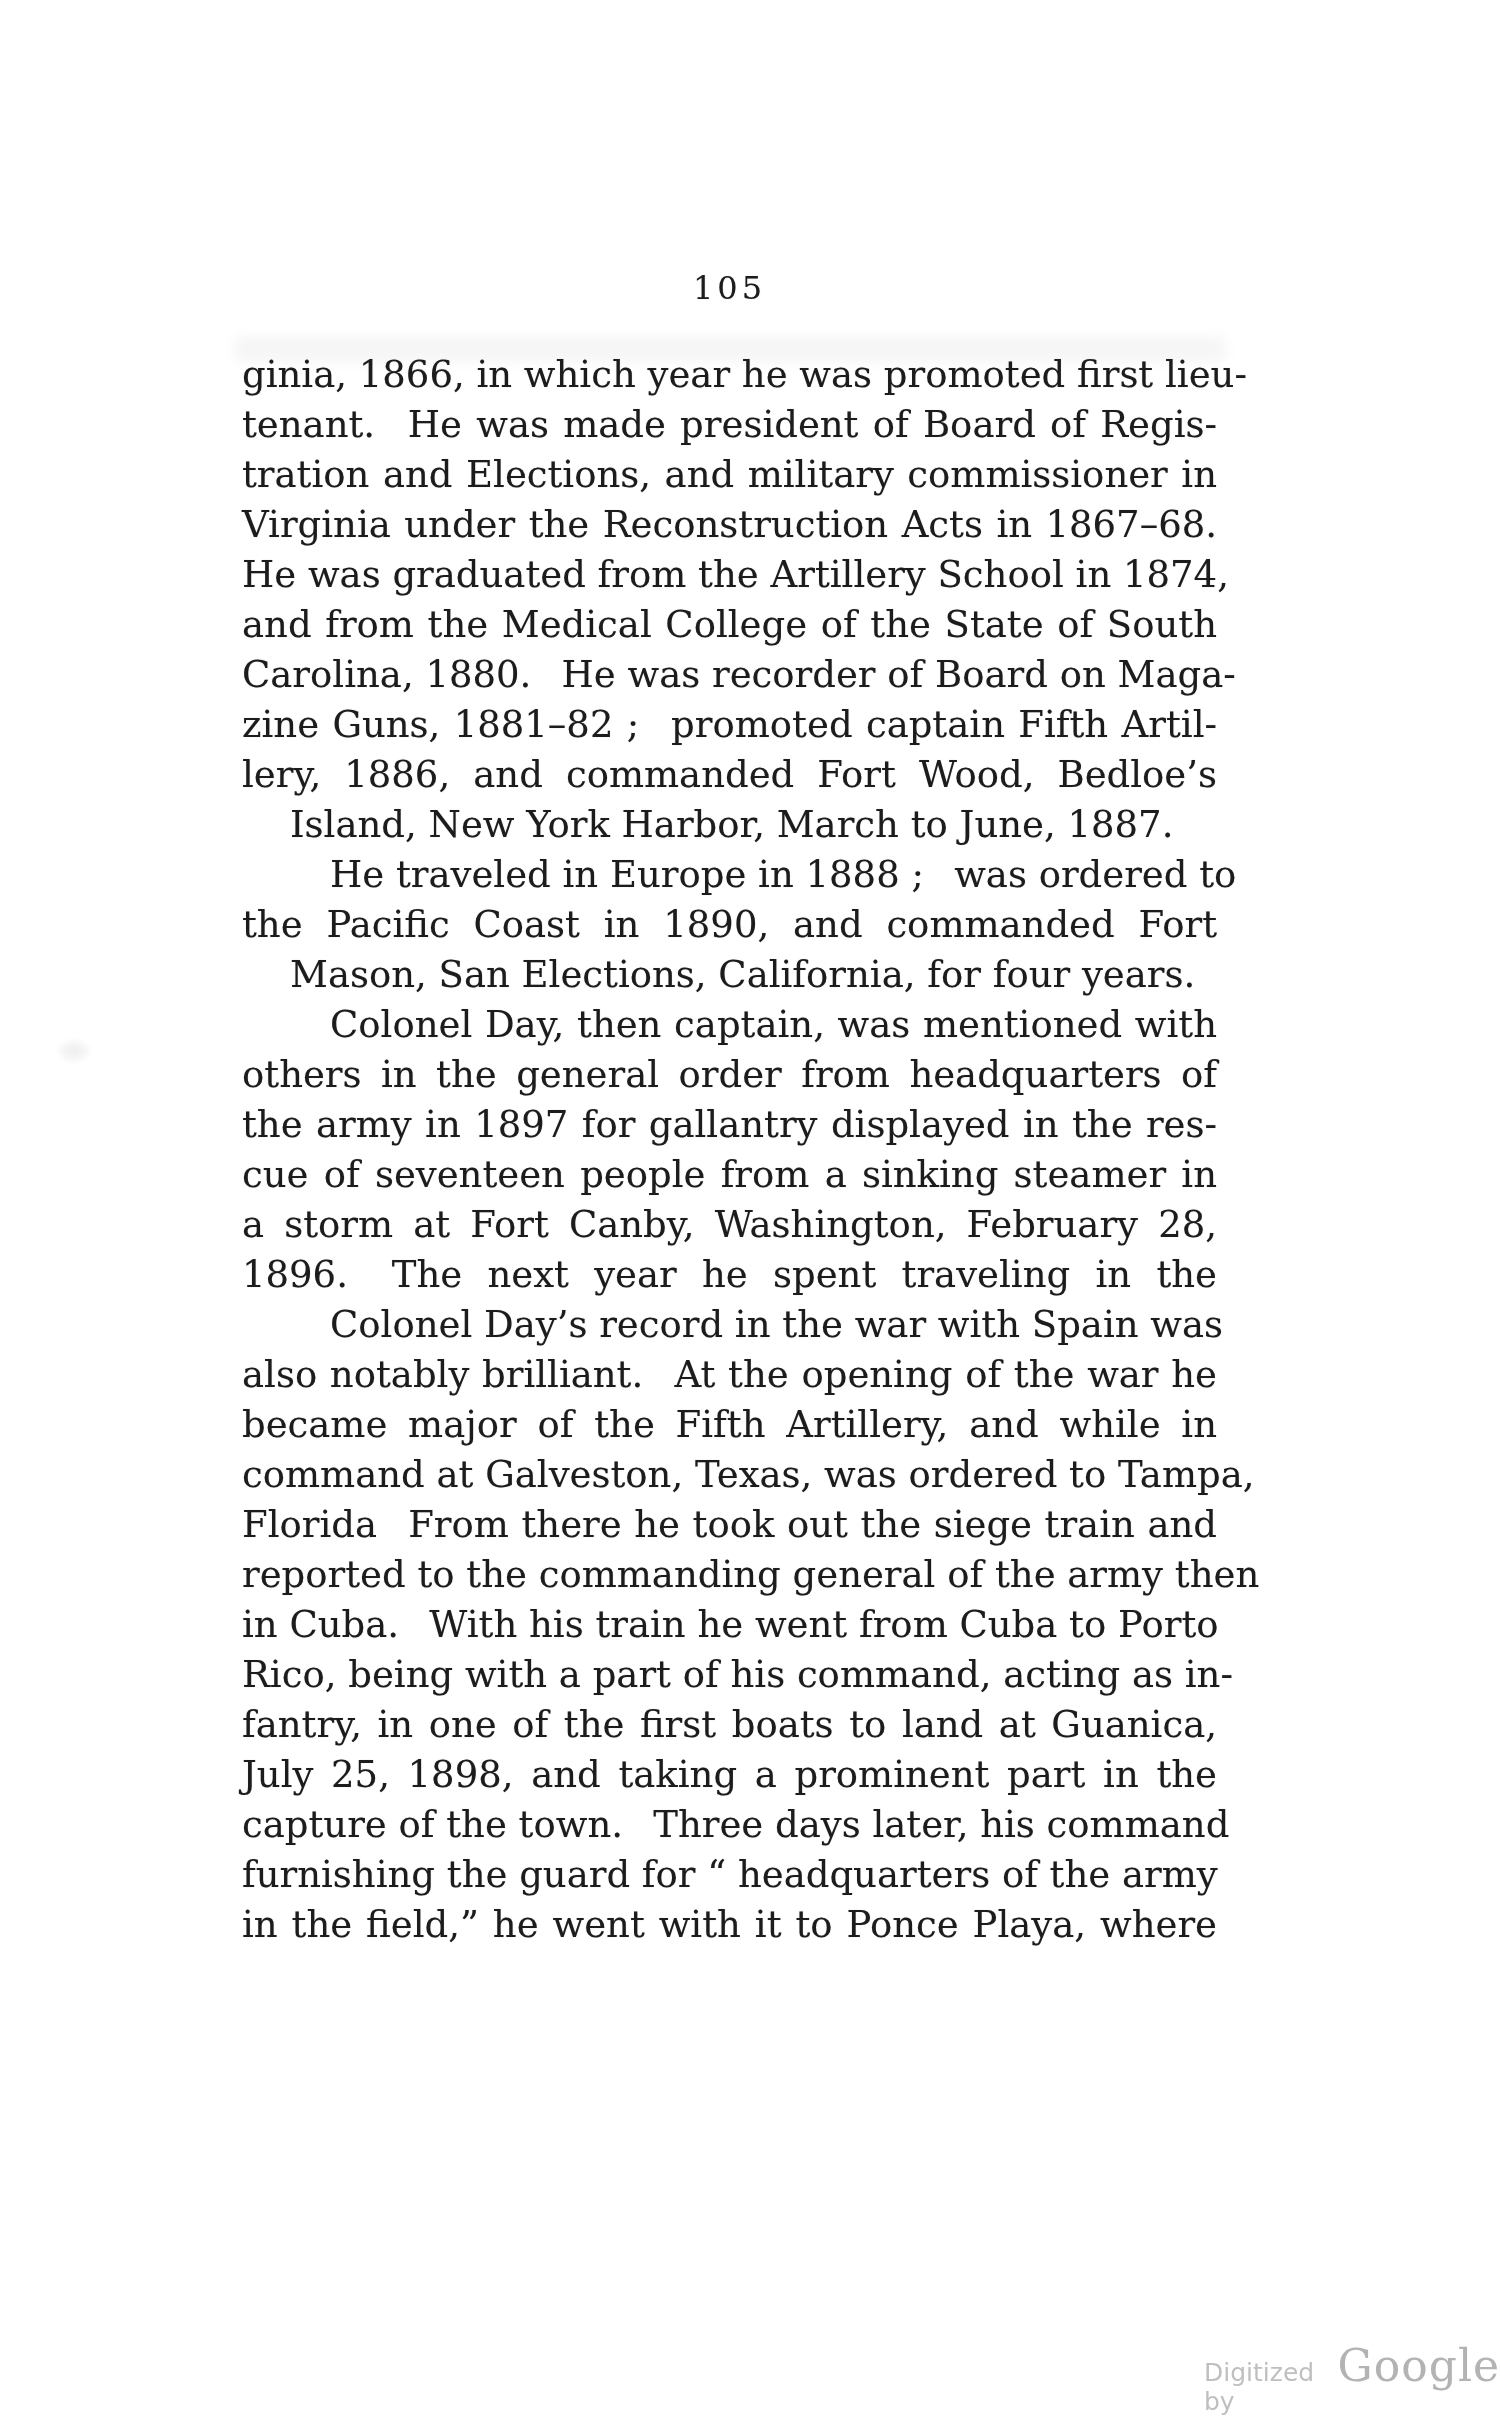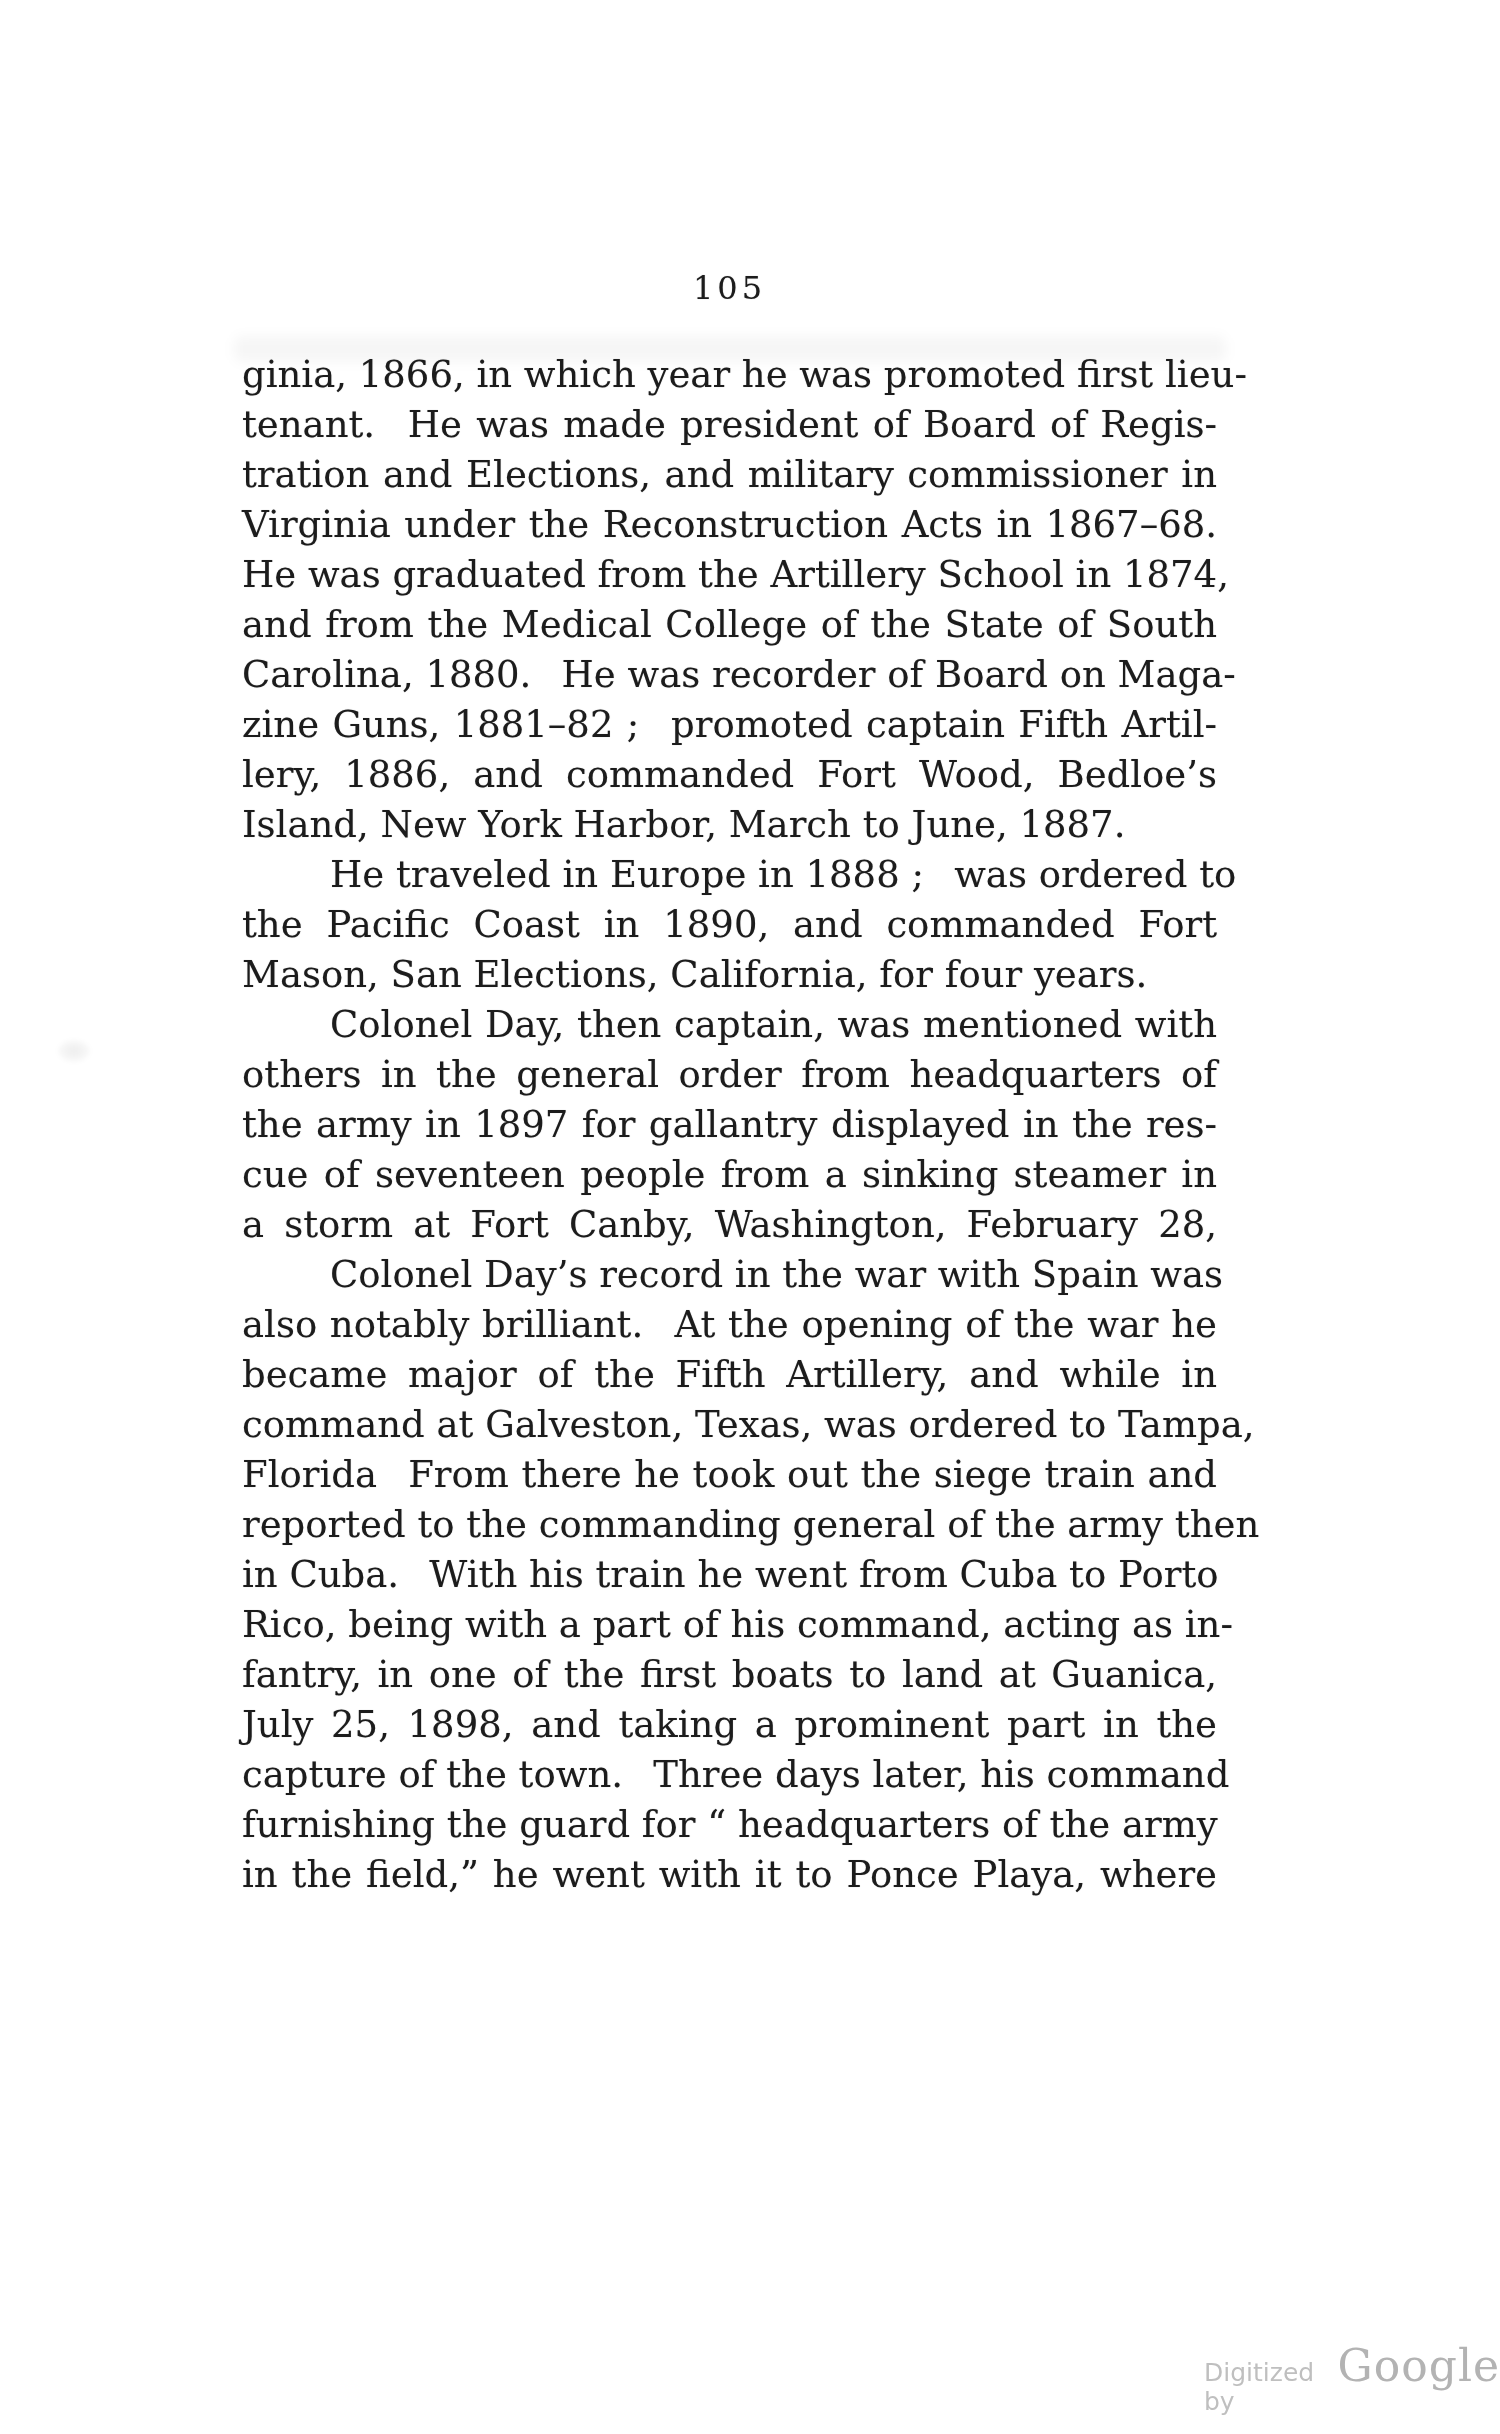--- a/index.html
+++ b/index.html
@@ -67,21 +67,21 @@
     color: var(--ink);
     text-shadow: 0 0 1px rgba(0,0,0,0.28);
   }
   .line {
     height: 50px;
     white-space: nowrap;
     text-align: justify;
     text-align-last: justify;
   }
   .line.indent { text-indent: 88px; }
-  .line.end { text-align-last: left; }
+  .line.end { text-align-last: left; margin-left: 48px; }
   .watermark {
     position: absolute;
     left: 1204px;
     top: 2340px;
     display: flex;
     align-items: baseline;
     gap: 20px;
   }
   .watermark .prefix {
     font-family: "DejaVu Sans", "Liberation Sans", sans-serif;
@@ -116,20 +116,21 @@
       <div class="line">lery, 1886, and commanded Fort Wood, Bedloe’s</div>
       <div class="line end">Island, New York Harbor, March to June, 1887.</div>
       <div class="line indent">He traveled in Europe in 1888 ;  was ordered to</div>
       <div class="line">the Pacific Coast in 1890, and commanded Fort</div>
       <div class="line end">Mason, San Elections, California, for four years.</div>
       <div class="line indent">Colonel Day, then captain, was mentioned with</div>
       <div class="line">others in the general order from headquarters of</div>
       <div class="line">the army in 1897 for gallantry displayed in the res-</div>
       <div class="line">cue of seventeen people from a sinking steamer in</div>
       <div class="line">a storm at Fort Canby, Washington, February 28,</div>
+      <div class="line">1896.  The next year he spent traveling in the</div>
       <div class="line indent">Colonel Day’s record in the war with Spain was</div>
       <div class="line">also notably brilliant.  At the opening of the war he</div>
       <div class="line">became major of the Fifth Artillery, and while in</div>
       <div class="line">command at Galveston, Texas, was ordered to Tampa,</div>
       <div class="line">Florida  From there he took out the siege train and</div>
       <div class="line">reported to the commanding general of the army then</div>
       <div class="line">in Cuba.  With his train he went from Cuba to Porto</div>
       <div class="line">Rico, being with a part of his command, acting as in-</div>
       <div class="line">fantry, in one of the first boats to land at Guanica,</div>
       <div class="line">July 25, 1898, and taking a prominent part in the</div>

